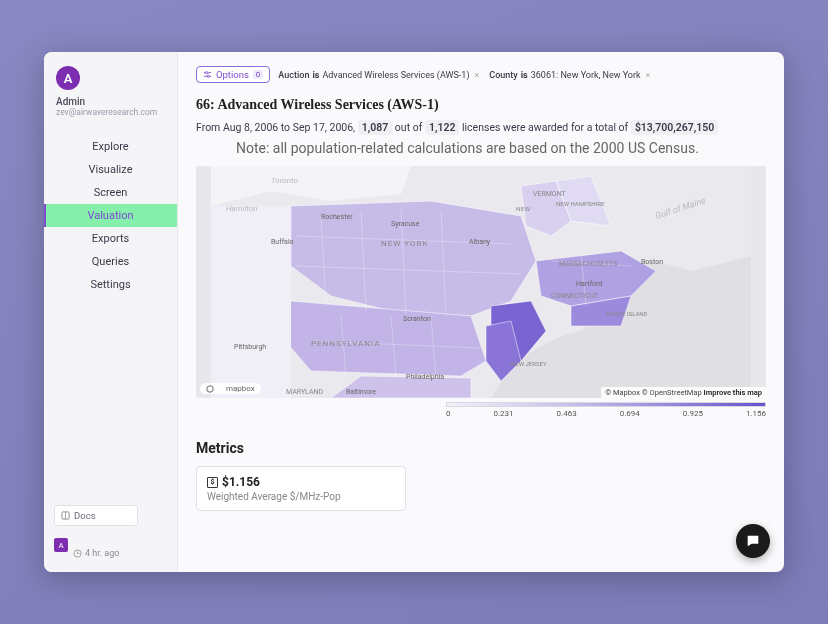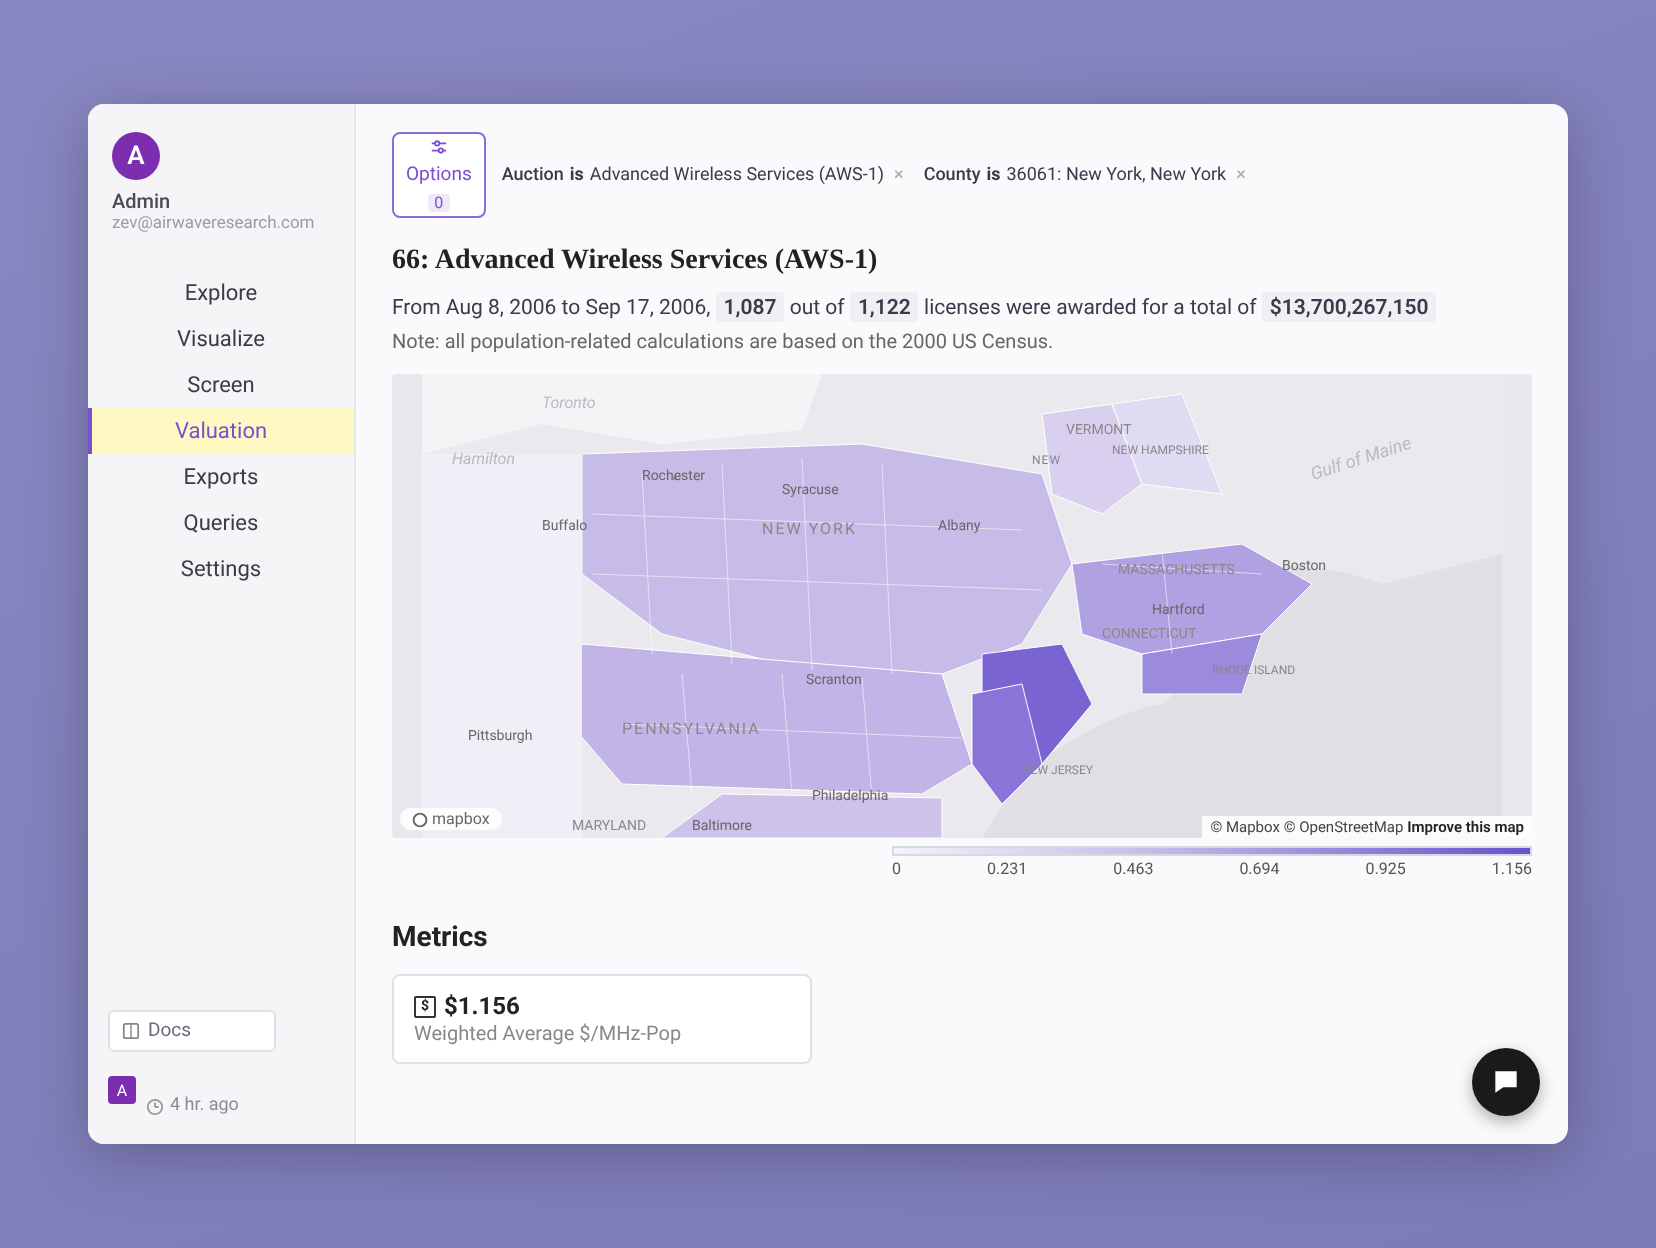--- a/index.html
+++ b/index.html
@@ -24,21 +24,21 @@
     color: #fff; display: flex; align-items: center; justify-content: center;
     font-size: 13px; font-weight: 600; margin-left: 12px;
   }
   .user-block { padding: 0 12px; margin-top: 6px; }
   .user-name { font-size: 10px; color: #4a4a5a; font-weight: 500; }
   .user-email { font-size: 8.5px; color: #9a9aaa; }
   .nav { margin-top: 18px; display: flex; flex-direction: column; text-align: center; }
   .nav-item {
     padding: 5px 12px; font-size: 11px; color: #3a3a4a; cursor: pointer;
   }
-  .nav-item.active { color: #7c4dd0; background: #fef9c3; border-left: 2px solid #7c4dd0; padding-left: 10px; }
+  .nav-item.active { color: #7c4dd0; background: #86efac; border-left: 2px solid #7c4dd0; padding-left: 10px; }
   .sidebar-bottom {
     margin-top: auto; padding: 0 10px 6px 10px;
   }
   .docs-btn {
     display: flex; align-items: center; gap: 4px;
     font-size: 9.5px; color: #6a6a7a; padding: 4px 6px;
     border: 1px solid #e0e0e8; border-radius: 3px; background: #fff; cursor: pointer;
     width: 84px;
   }
   .status-row {
@@ -50,41 +50,41 @@
   }
   .status-time { font-size: 9px; color: #8a8a9a; display: flex; align-items: center; gap: 3px; margin-top: 16px; }
   .main {
     flex: 1; padding: 14px 18px 0 18px; overflow: hidden; position: relative;
     display: flex; flex-direction: column;
   }
   .filter-row { display: flex; align-items: center; gap: 8px; flex-wrap: wrap; }
   .options-btn {
     border: 1px solid #8c6dd6; border-radius: 4px; padding: 2px 6px;
     font-size: 9.5px; color: #7c4dd0; display: flex; align-items: center; gap: 4px;
-    cursor: pointer; background: #fff; flex-direction: column;
+    cursor: pointer; background: #fff;
   }
   .options-count { background: #eee8fa; border-radius: 2px; padding: 0 3px; font-size: 8px; color: #7c4dd0; }
   .pill { font-size: 9px; color: #3a3a4a; display: flex; align-items: center; gap: 3px; }
   .pill .key { font-weight: 500; }
   .pill .op { font-weight: 700; }
   .pill .val { }
   .pill-close { color: #aaa; cursor: pointer; font-size: 9px; margin-left: 2px; }
   .page-title { font-size: 14px; font-weight: 700; color: #222; margin-top: 14px; font-family: Liberation Serif, serif; }
   .summary { font-size: 10.5px; color: #3a3a4a; margin-top: 8px; }
   .hl { background: #f0f0f4; padding: 1px 4px; border-radius: 2px; font-weight: 600; }
-  .note { font-size: 10px; color: #666; margin-top: 6px; }
+  .note { font-size: 14px; color: #666; margin-top: 6px; margin-left: 40px; }
   .map-wrap {
     margin-top: 10px; width: 100%; height: 232px; background: #e8e8ec;
     position: relative; border-radius: 2px; overflow: hidden;
   }
   .map-wrap svg { width: 100%; height: 100%; }
   .map-attrib-left {
     position: absolute; left: 4px; bottom: 4px;
     background: rgba(255,255,255,0.85); border-radius: 8px; padding: 1px 6px;
-    font-size: 8px; color: #666; display: flex; align-items: center; gap: 2px;
+    font-size: 8px; color: #666; display: flex; align-items: center; gap: 12px;
   }
   .map-attrib-right {
     position: absolute; right: 0; bottom: 0;
     background: rgba(255,255,255,0.85); padding: 1px 4px;
     font-size: 7.5px; color: #444;
   }
   .map-attrib-right .improve { font-weight: 600; color: #222; }
   .legend {
     margin-top: 4px; display: flex; flex-direction: column; align-items: flex-end;
   }

